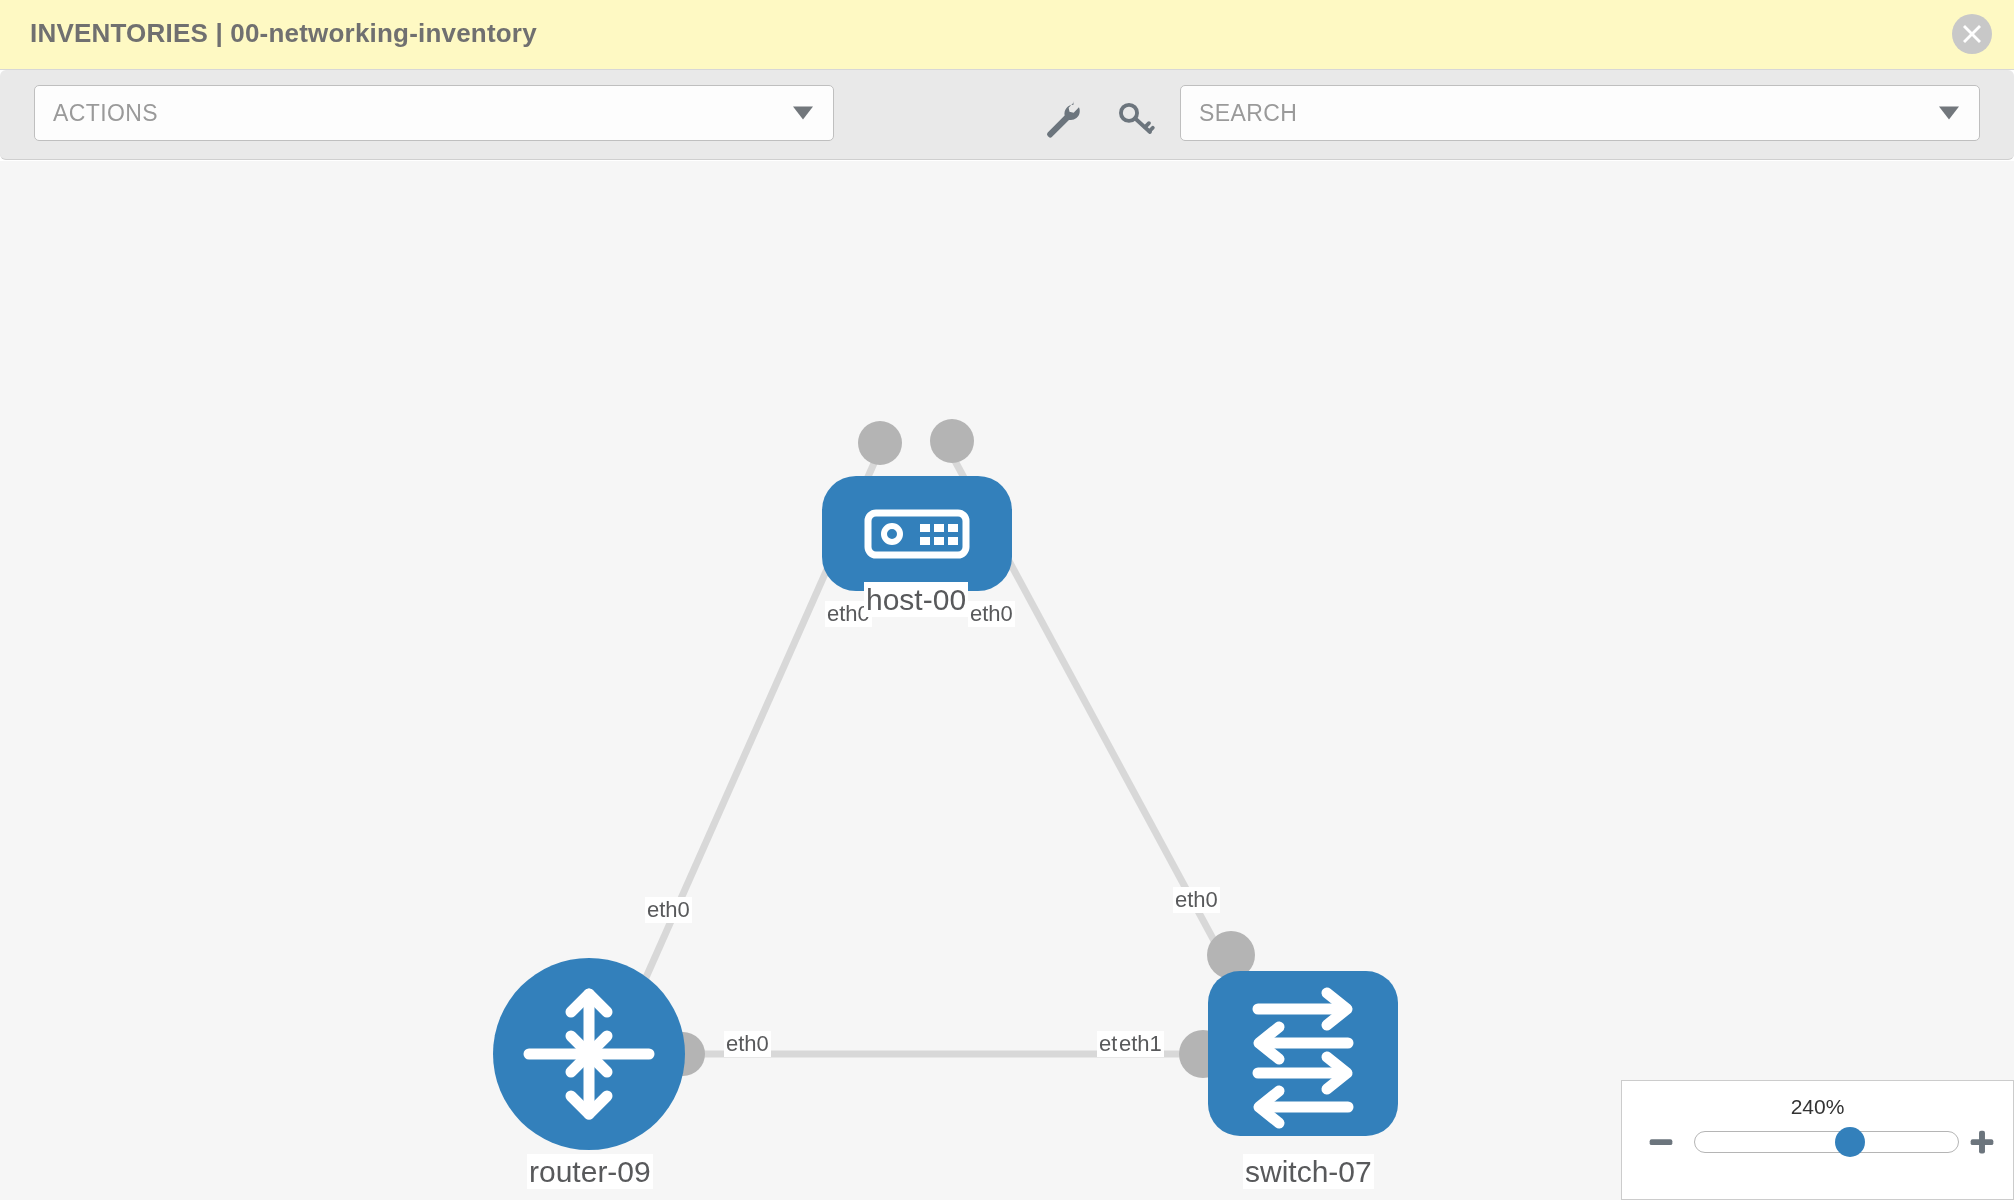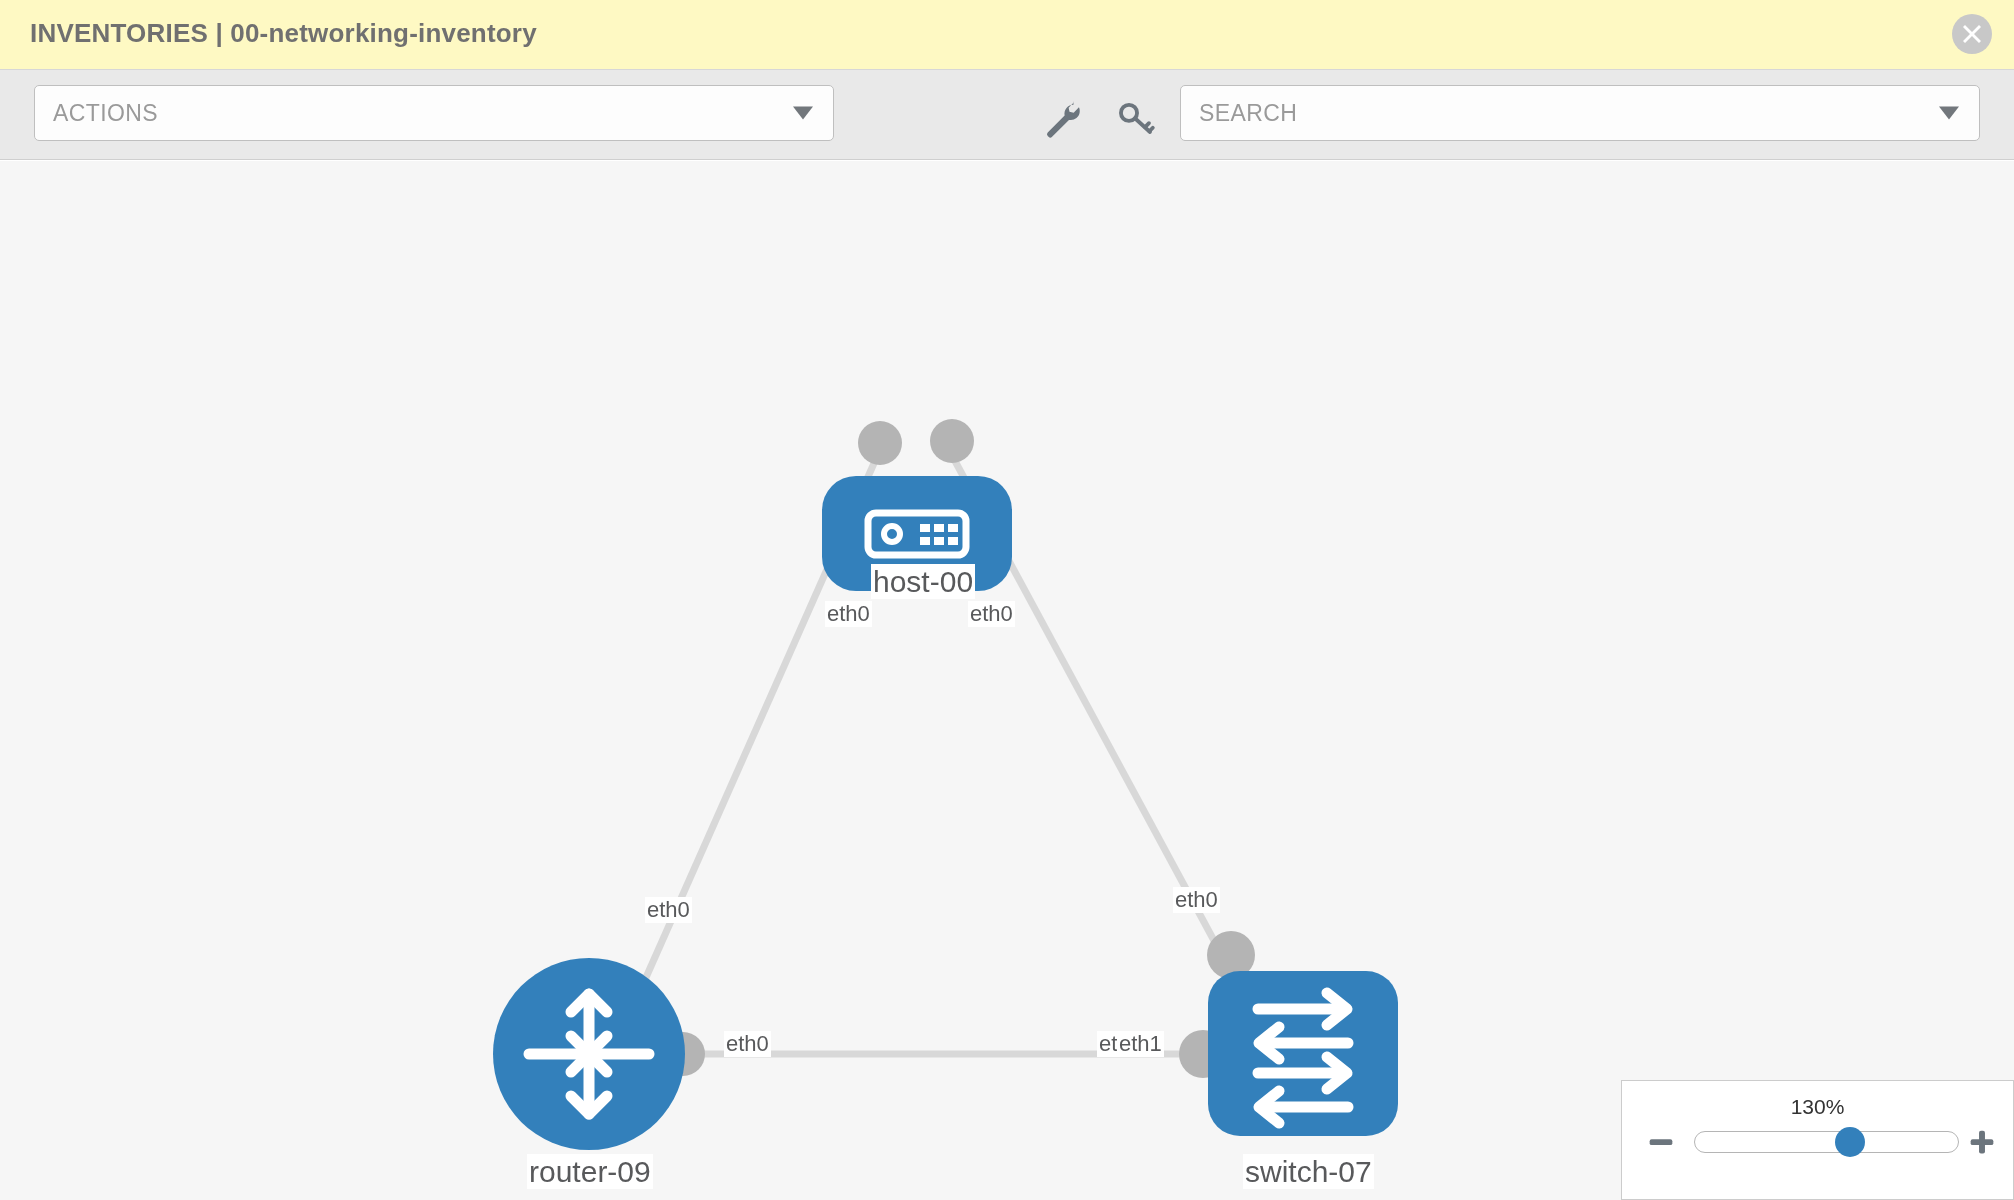--- a/index.html
+++ b/index.html
@@ -50,20 +50,21 @@
 
   
   .toolbar {
     position: absolute;
     top: 70px; left: 0;
     width: 2014px;
     height: 90px;
     background: #e9e9e9;
     border-bottom: 1px solid #cfcfcf;
     box-sizing: border-box;
+    border-radius: 6px;
   }
   .select-box {
     position: absolute;
     background: #fdfdfd;
     border: 1px solid #bfbfbf;
     border-radius: 5px;
     box-sizing: border-box;
     cursor: pointer;
   }
   .select-box .sel-label {
@@ -294,41 +295,41 @@
         <path d="M1327 896 L1347 912 L1327 928"></path>
 
         <path d="M1348 946 L1261 946"></path>
         <path d="M1279 930 L1259 946 L1279 962"></path>
       </g>
     </g>
   </svg>
 
   <div class="node-label label-small" style="left:825px; top:440px;">eth0</div>
 
-  <div class="node-label label-big" style="left:864px; top:403px;margin-left:7px;">host-00</div>
+  <div class="node-label label-big" style="left:864px; top:421px;">host-00</div>
 
   <div class="node-label label-small" style="left:968px; top:440px;">eth0</div>
 
   <div class="node-label label-small" style="left:645px; top:736px;">eth0</div>
 
   <div class="node-label label-small" style="left:1173px; top:726px;">eth0</div>
 
   <div class="node-label label-small" style="left:724px; top:870px;">eth0</div>
 
   <div class="node-label label-small" style="left:1097px; top:870px;">eth0</div>
 
   <div class="node-label label-small" style="left:1117px; top:870px;">eth1</div>
 
   <div class="node-label label-big" style="left:527px; top:993px;">router-09</div>
 
   <div class="node-label label-big" style="left:1243px; top:993px;">switch-07</div>
 </div>
 
 <div class="zoom-panel">
-  <div class="zoom-pct">130%</div>
+  <div class="zoom-pct">240%</div>
 
   <div class="zoom-minus">
     <svg width="34" height="34" viewBox="0 0 24 24">
       <rect x="4" y="10" width="16" height="4.2" rx="1.4" fill="#6c757d"></rect>
     </svg>
   </div>
 
   <div class="zoom-track"></div>
   <div class="zoom-thumb" id="zoom-thumb" style="left: 213px;"></div>
 

